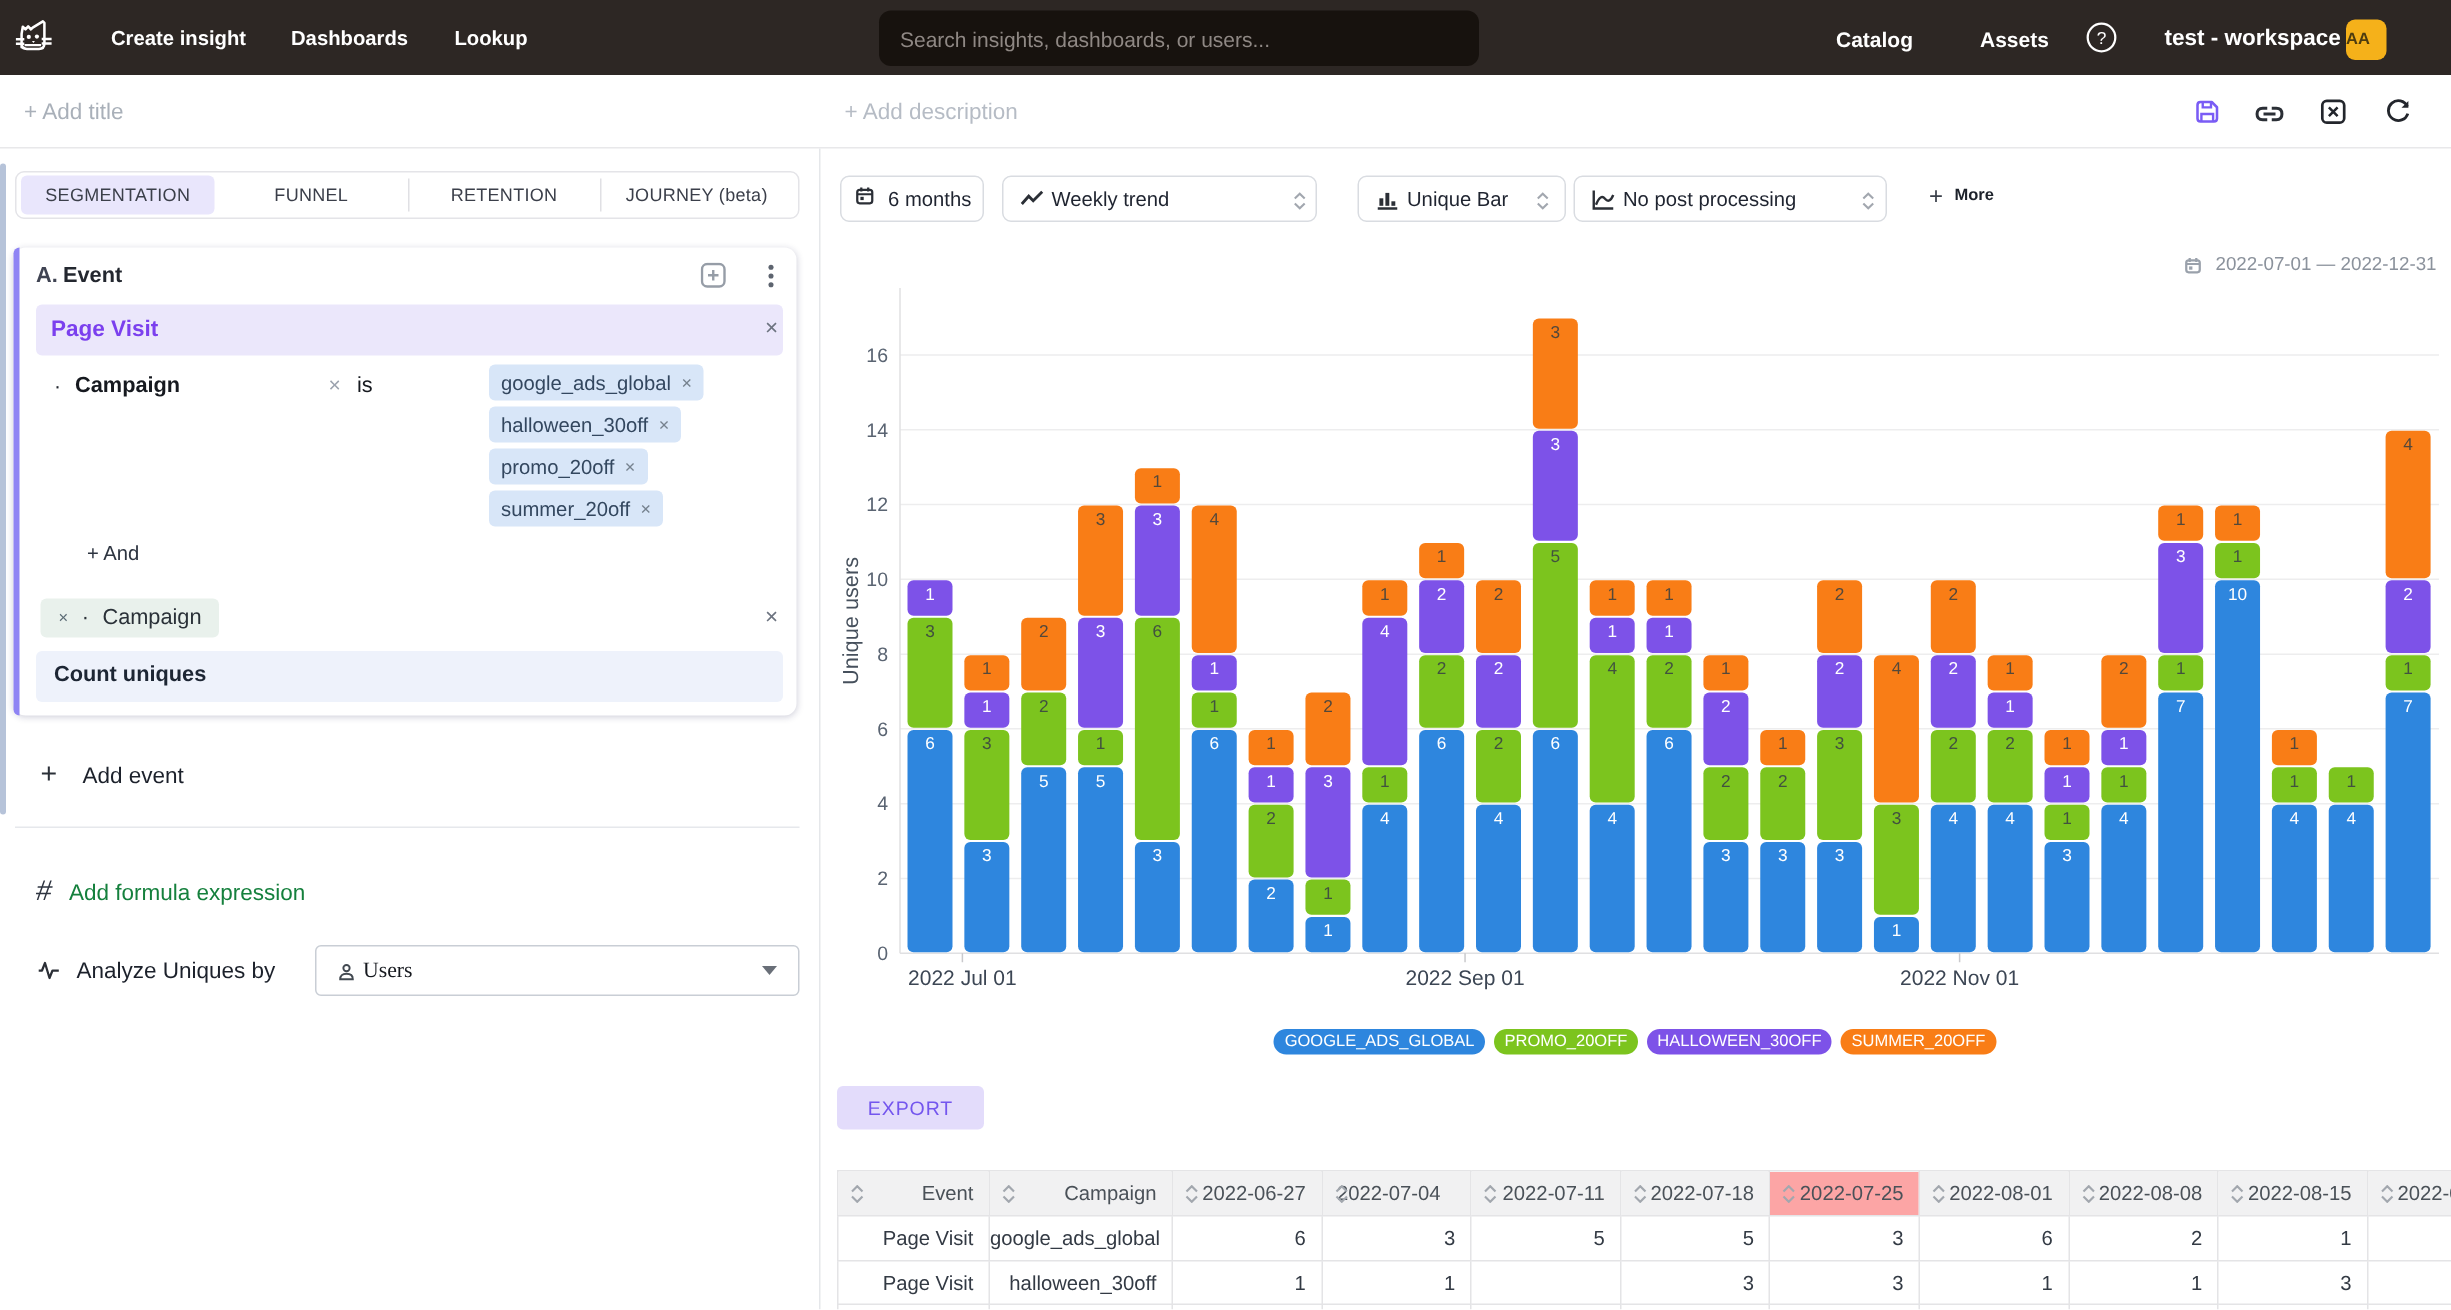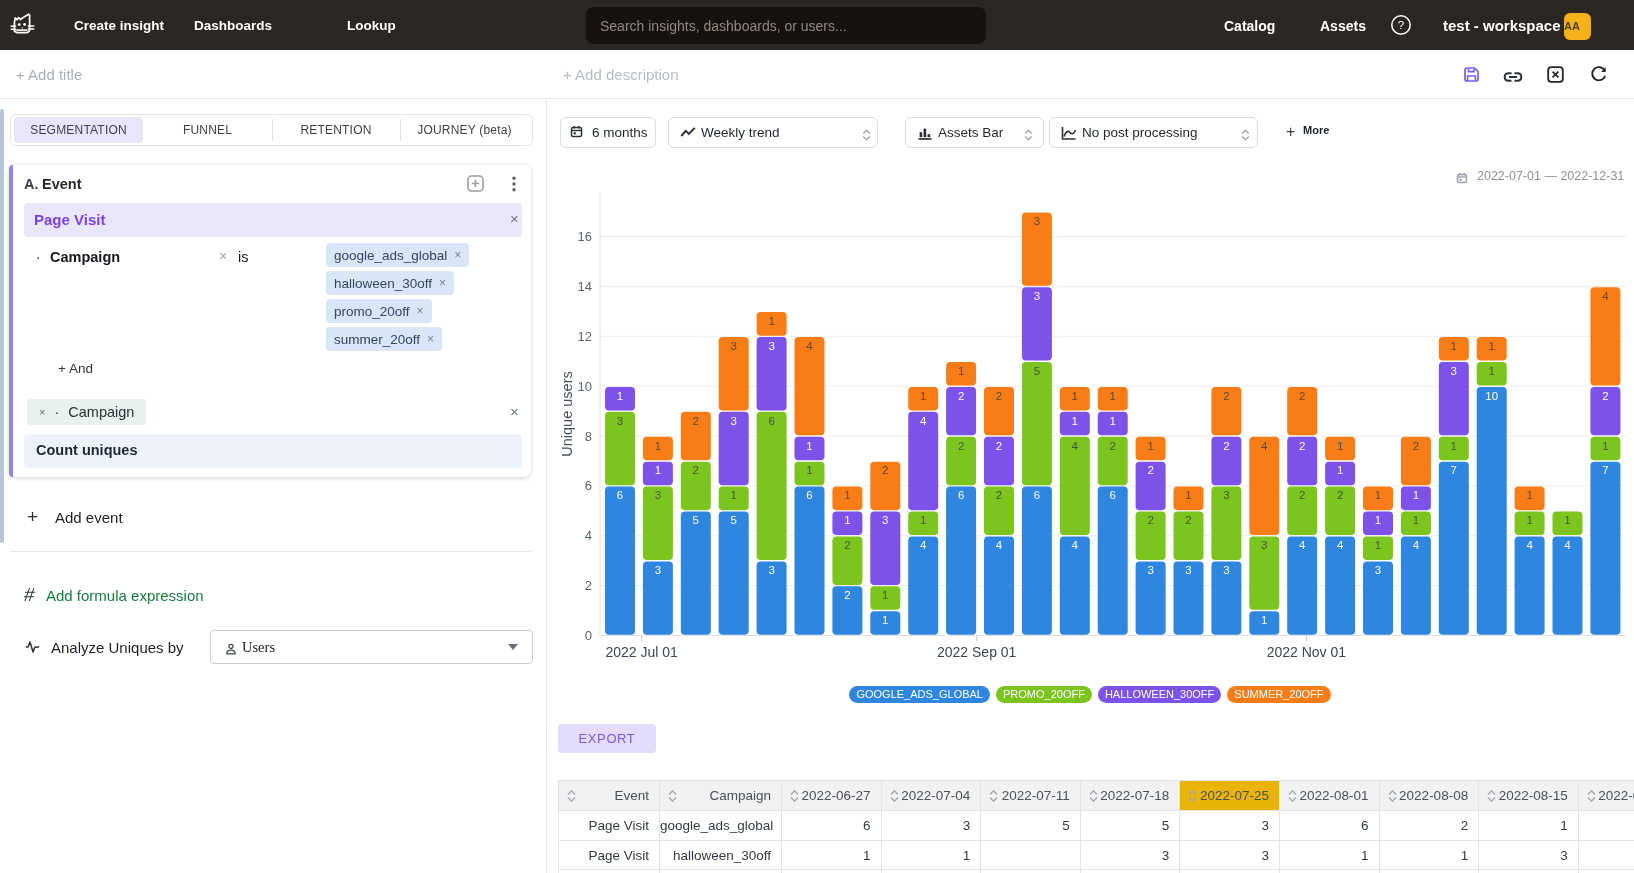--- a/index.html
+++ b/index.html
@@ -10,21 +10,21 @@
 <div style="position:absolute;left:10px;top:13px;width:26px;height:24px;"><svg width="26" height="24" viewBox="0 0 26 24" style="">
         <path d="M4.4 18.5 L4.4 9.6 L5.2 4.8 L7.0 6.6 L8.8 4.6 L10.6 6.6 L11.8 5.4 L18.6 1.2 L19.6 2.2 L19.6 16.0 Q19.6 19.6 16.0 19.6 L8.0 19.6 Q4.4 19.6 4.4 16.0 Z" fill="none" stroke="#fff" stroke-width="1.7" stroke-linejoin="round"></path>
         <circle cx="9.2" cy="11.6" r="1.4" fill="#fff"></circle>
         <circle cx="14.6" cy="11.4" r="1.4" fill="#fff"></circle>
         <path d="M11.3 14.4 l2 0 l-1 1.3 z" fill="#fff"></path>
         <path d="M0.6 13.2 L6.2 13.2 M0.6 16.2 L6.2 16.2 M17.8 13.0 L24.4 13.0 M17.8 16.0 L24.4 16.0" stroke="#fff" stroke-width="1.6"></path>
         <path d="M6.4 17.1 L17.4 17.1" stroke="#fff" stroke-width="1.6"></path>
       </svg></div>
 <div style="position:absolute;left:74px;top:18px;font-size:13.5px;font-weight:bold;color:#fff;">Create insight</div>
 <div style="position:absolute;left:194px;top:18px;font-size:13.5px;font-weight:bold;color:#fff;">Dashboards</div>
-<div style="position:absolute;left:303px;top:18px;font-size:13.5px;font-weight:bold;color:#fff;margin-left:44px;">Lookup</div>
+<div style="position:absolute;left:303px;top:18px;font-size:13.5px;font-weight:bold;color:#fff;">Lookup</div>
 <div style="position:absolute;left:586px;top:7px;width:400px;height:37px;background:#17120e;border-radius:8px;"></div>
 <div style="position:absolute;left:600px;top:18px;font-size:14px;color:#8f8884;">Search insights, dashboards, or users...</div>
 <div style="position:absolute;left:1224px;top:18px;font-size:14px;font-weight:bold;color:#fff;">Catalog</div>
 <div style="position:absolute;left:1320px;top:18px;font-size:14px;font-weight:bold;color:#fff;">Assets</div>
 <div style="position:absolute;left:1390px;top:14px;width:22px;height:22px;"><svg width="22" height="22" viewBox="0 0 22 22" style="">
         <circle cx="11" cy="11" r="9.2" fill="none" stroke="#fff" stroke-width="1.5"></circle>
         <text x="11" y="15.2" text-anchor="middle" font-size="11.5" fill="#fff" font-family="Liberation Sans">?</text>
       </svg></div>
 <div style="position:absolute;left:1443px;top:17px;font-size:15px;font-weight:bold;color:#fff;">test - workspace</div>
 <div style="position:absolute;left:1564px;top:13px;width:27px;height:27px;background:#f5b11a;border-radius:6px;line-height:27px;font-size:11px;font-weight:bold;color:#4d3c10;">AA</div>
@@ -120,21 +120,21 @@
         <path d="M1.2 4.4 L4.5 1.2 L7.8 4.4" fill="none" stroke="#a2a7af" stroke-width="1.4"></path>
         <path d="M1.2 7.6 L4.5 10.8 L7.8 7.6" fill="none" stroke="#a2a7af" stroke-width="1.4"></path>
       </svg></div>
 <div style="position:absolute;left:905px;top:117px;width:139px;height:31px;border:1px solid #d9dce1;border-radius:6px;background:#fff;"></div>
 <div style="position:absolute;left:917px;top:125px;"><svg width="16" height="16" viewBox="0 0 16 16" style="">
         <path d="M1.5 14 L14.5 14" fill="none" stroke="#2b2f36" stroke-width="1.7"></path>
         <rect x="2.6" y="7.2" width="2.6" height="5" fill="#2b2f36"></rect>
         <rect x="6.6" y="3.6" width="2.6" height="8.6" fill="#2b2f36"></rect>
         <rect x="10.6" y="9.2" width="2.6" height="3" fill="#2b2f36"></rect>
       </svg></div>
-<div style="position:absolute;left:938px;top:125px;font-size:13.5px;color:#1f2430;">Assets Bar</div>
+<div style="position:absolute;left:938px;top:125px;font-size:13.5px;color:#1f2430;">Unique Bar</div>
 <div style="position:absolute;left:1024px;top:127px;"><svg width="9" height="12" viewBox="0 0 9 12" style="">
         <path d="M1.2 4.4 L4.5 1.2 L7.8 4.4" fill="none" stroke="#a2a7af" stroke-width="1.4"></path>
         <path d="M1.2 7.6 L4.5 10.8 L7.8 7.6" fill="none" stroke="#a2a7af" stroke-width="1.4"></path>
       </svg></div>
 <div style="position:absolute;left:1049px;top:117px;width:209px;height:31px;border:1px solid #d9dce1;border-radius:6px;background:#fff;"></div>
 <div style="position:absolute;left:1061px;top:125px;"><svg width="16" height="16" viewBox="0 0 16 16" style="">
         <path d="M1.5 2 L1.5 14 L14.5 14" fill="none" stroke="#2b2f36" stroke-width="1.6"></path>
         <path d="M3 11.5 Q6 4 9 7.5 Q12 11 14.5 5" fill="none" stroke="#2b2f36" stroke-width="1.6"></path>
       </svg></div>
 <div style="position:absolute;left:1082px;top:125px;font-size:13.5px;color:#1f2430;">No post processing</div>
@@ -408,33 +408,33 @@
                   <path d="M1 7.6 L4.5 11.2 L8 7.6" fill="none" stroke="#a2a7ae" stroke-width="1.4"></path>
                 </svg></span>Event</th>
             <th style="height:30px;background:#f1f1f2;font-weight:normal;font-size:13.5px;color:#4a5158;text-align:right;padding:0 10px 0 0;position:relative;"><span style="position:absolute;left:8px;top:9px;"><svg width="9" height="12" viewBox="0 0 9 12">
                   <path d="M1 4.4 L4.5 0.8 L8 4.4" fill="none" stroke="#a2a7ae" stroke-width="1.4"></path>
                   <path d="M1 7.6 L4.5 11.2 L8 7.6" fill="none" stroke="#a2a7ae" stroke-width="1.4"></path>
                 </svg></span>Campaign</th>
             <th style="height:30px;background:#f1f1f2;font-weight:normal;font-size:13.5px;color:#4a5158;text-align:right;padding:0 10px 0 0;position:relative;"><span style="position:absolute;left:8px;top:9px;"><svg width="9" height="12" viewBox="0 0 9 12">
                   <path d="M1 4.4 L4.5 0.8 L8 4.4" fill="none" stroke="#a2a7ae" stroke-width="1.4"></path>
                   <path d="M1 7.6 L4.5 11.2 L8 7.6" fill="none" stroke="#a2a7ae" stroke-width="1.4"></path>
                 </svg></span>2022-06-27</th>
-            <th style="height:30px;background:#f1f1f2;font-weight:normal;font-size:13.5px;color:#4a5158;text-align:right;padding:0 10px 0 0;position:relative;"><span style="position:absolute;left:8px;top:9px;"><svg width="9" height="12" viewBox="0 0 9 12">
+            <th style="height:30px;background:#f1f1f2;font-weight:normal;font-size:13.5px;color:#4a5158;text-align:center;padding:0 10px 0 0;position:relative;"><span style="position:absolute;left:8px;top:9px;"><svg width="9" height="12" viewBox="0 0 9 12">
                   <path d="M1 4.4 L4.5 0.8 L8 4.4" fill="none" stroke="#a2a7ae" stroke-width="1.4"></path>
                   <path d="M1 7.6 L4.5 11.2 L8 7.6" fill="none" stroke="#a2a7ae" stroke-width="1.4"></path>
                 </svg></span>2022-07-04</th>
             <th style="height:30px;background:#f1f1f2;font-weight:normal;font-size:13.5px;color:#4a5158;text-align:right;padding:0 10px 0 0;position:relative;"><span style="position:absolute;left:8px;top:9px;"><svg width="9" height="12" viewBox="0 0 9 12">
                   <path d="M1 4.4 L4.5 0.8 L8 4.4" fill="none" stroke="#a2a7ae" stroke-width="1.4"></path>
                   <path d="M1 7.6 L4.5 11.2 L8 7.6" fill="none" stroke="#a2a7ae" stroke-width="1.4"></path>
                 </svg></span>2022-07-11</th>
             <th style="height:30px;background:#f1f1f2;font-weight:normal;font-size:13.5px;color:#4a5158;text-align:right;padding:0 10px 0 0;position:relative;"><span style="position:absolute;left:8px;top:9px;"><svg width="9" height="12" viewBox="0 0 9 12">
                   <path d="M1 4.4 L4.5 0.8 L8 4.4" fill="none" stroke="#a2a7ae" stroke-width="1.4"></path>
                   <path d="M1 7.6 L4.5 11.2 L8 7.6" fill="none" stroke="#a2a7ae" stroke-width="1.4"></path>
                 </svg></span>2022-07-18</th>
-            <th style="height:22px;background:#eab308;font-weight:normal;font-size:13.5px;color:#4a5158;text-align:right;padding:0 10px 0 0;position:relative;"><span style="position:absolute;left:8px;top:9px;"><svg width="9" height="12" viewBox="0 0 9 12">
+            <th style="height:22px;background:#fca5a5;font-weight:normal;font-size:13.5px;color:#4a5158;text-align:right;padding:0 10px 0 0;position:relative;"><span style="position:absolute;left:8px;top:9px;"><svg width="9" height="12" viewBox="0 0 9 12">
                   <path d="M1 4.4 L4.5 0.8 L8 4.4" fill="none" stroke="#a2a7ae" stroke-width="1.4"></path>
                   <path d="M1 7.6 L4.5 11.2 L8 7.6" fill="none" stroke="#a2a7ae" stroke-width="1.4"></path>
                 </svg></span>2022-07-25</th>
             <th style="height:30px;background:#f1f1f2;font-weight:normal;font-size:13.5px;color:#4a5158;text-align:right;padding:0 10px 0 0;position:relative;"><span style="position:absolute;left:8px;top:9px;"><svg width="9" height="12" viewBox="0 0 9 12">
                   <path d="M1 4.4 L4.5 0.8 L8 4.4" fill="none" stroke="#a2a7ae" stroke-width="1.4"></path>
                   <path d="M1 7.6 L4.5 11.2 L8 7.6" fill="none" stroke="#a2a7ae" stroke-width="1.4"></path>
                 </svg></span>2022-08-01</th>
             <th style="height:30px;background:#f1f1f2;font-weight:normal;font-size:13.5px;color:#4a5158;text-align:right;padding:0 10px 0 0;position:relative;"><span style="position:absolute;left:8px;top:9px;"><svg width="9" height="12" viewBox="0 0 9 12">
                   <path d="M1 4.4 L4.5 0.8 L8 4.4" fill="none" stroke="#a2a7ae" stroke-width="1.4"></path>
                   <path d="M1 7.6 L4.5 11.2 L8 7.6" fill="none" stroke="#a2a7ae" stroke-width="1.4"></path>

